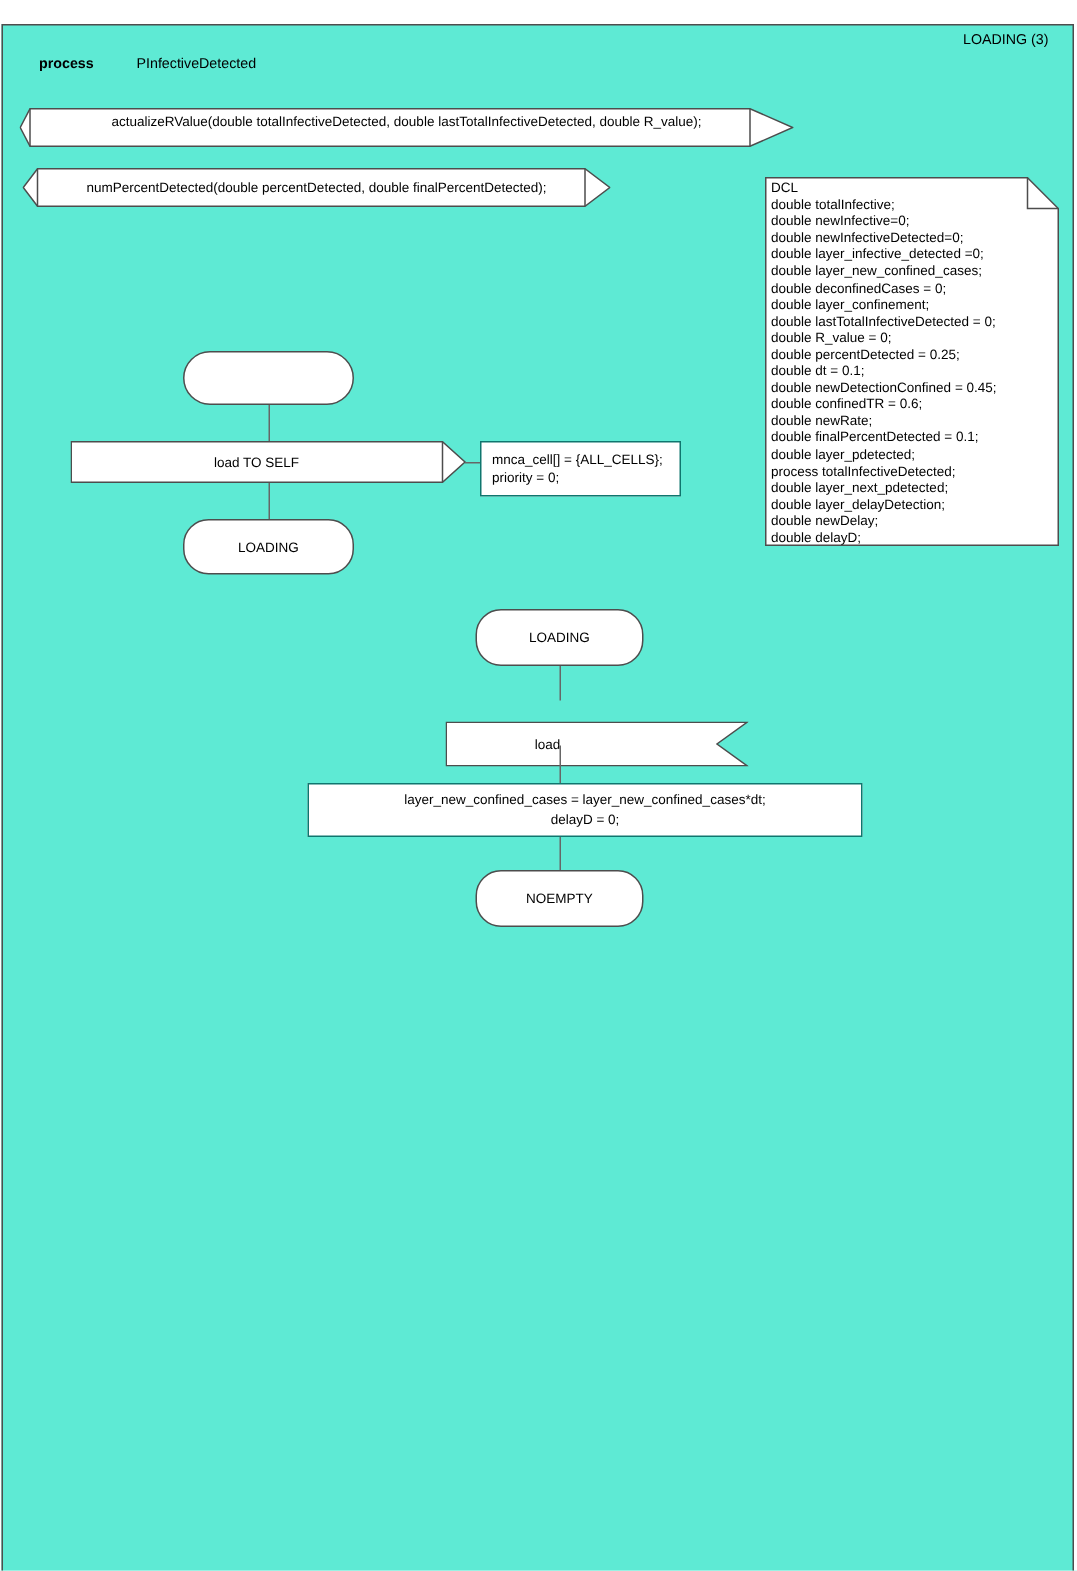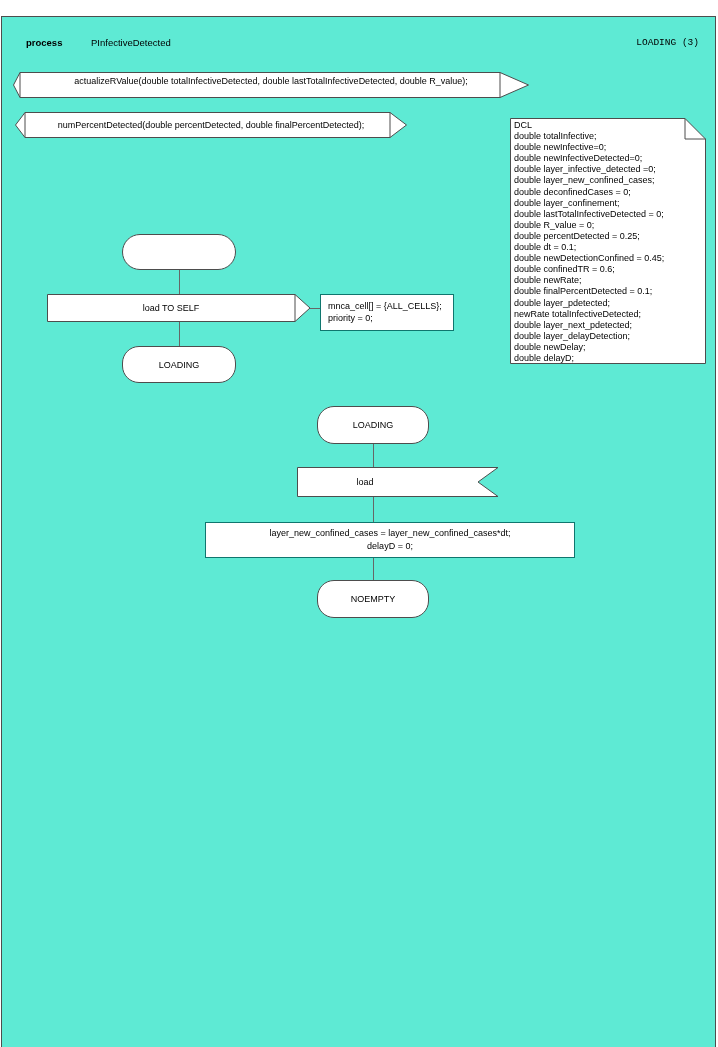--- a/index.html
+++ b/index.html
@@ -55,21 +55,21 @@
     font-size: 9px; line-height: 11.1px; white-space: nowrap;
   }
 </style>
 </head>
 <body>
 
 <div class="page">
 
   <div class="abs txt hdr bold" style="left:24px; top:20px;">process</div>
   <div class="abs txt hdr" style="left:89px; top:20px;">PInfectiveDetected</div>
-  <div class="abs txt hdr" style="right:16px; top:20px;font-family:Liberation Mono, monospace;">LOADING (3)</div>
+  <div class="abs txt hdr" style="right:16px; top:4px;">LOADING (3)</div>
 
   <div class="abs" style="left:11px; top:55px; width:516px; height:18px;">
     <svg width="516" height="26">
       <polygon points="7,0.5 487,0.5 515.5,13 487,25.5 7,25.5 0.5,13" fill="#ffffff" stroke="#4d4d4d" stroke-width="1"></polygon>
       <line x1="7" y1="0.5" x2="7" y2="25.5" stroke="#4d4d4d" stroke-width="1"></line>
       <line x1="487" y1="0.5" x2="487" y2="25.5" stroke="#4d4d4d" stroke-width="1"></line>
     </svg>
     <div class="shape-label">actualizeRValue(double totalInfectiveDetected, double lastTotalInfectiveDetected, double R_value);</div>
   </div>
 
@@ -98,21 +98,21 @@
       <div>double layer_confinement;</div>
       <div>double lastTotalInfectiveDetected = 0;</div>
       <div>double R_value = 0;</div>
       <div>double percentDetected = 0.25;</div>
       <div>double dt = 0.1;</div>
       <div>double newDetectionConfined = 0.45;</div>
       <div>double confinedTR = 0.6;</div>
       <div>double newRate;</div>
       <div>double finalPercentDetected = 0.1;</div>
       <div>double layer_pdetected;</div>
-      <div>newRate totalInfectiveDetected;</div>
+      <div>process totalInfectiveDetected;</div>
       <div>double layer_next_pdetected;</div>
       <div>double layer_delayDetection;</div>
       <div>double newDelay;</div>
       <div>double delayD;</div>
     </div>
   </div>
 
   <div class="state start-state" style="left:120px; top:217px; width:114px; height:36px;"></div>
 
   <div class="vline" style="left:177px; top:253px; height:24px;"></div>
@@ -137,21 +137,21 @@
   <div class="state" style="left:120px; top:329px; width:114px; height:37px;">
     <span>LOADING</span>
   </div>
 
   <div class="state" style="left:315px; top:389px; width:112px; height:38px;">
     <span>LOADING</span>
   </div>
 
   <div class="vline" style="left:371px; top:427px; height:23px;"></div>
 
-  <div class="abs" style="left:272px; top:450px; width:202px; height:30px;padding-left:23px;">
+  <div class="abs" style="left:272px; top:464px; width:202px; height:30px;padding-left:23px;">
     <svg width="202" height="30">
       <polygon points="0.5,0.5 201,0.5 181,15 201,29.5 0.5,29.5" fill="#ffffff" stroke="#4d4d4d" stroke-width="1"></polygon>
     </svg>
     <div class="shape-label" style="right:20px;">load</div>
   </div>
 
   <div class="vline" style="left:371px; top:480px; height:25px;"></div>
 
   <div class="box task-box" style="left:203px; top:505px; width:370px; height:36px;">
     <div>layer_new_confined_cases = layer_new_confined_cases*dt;</div>

